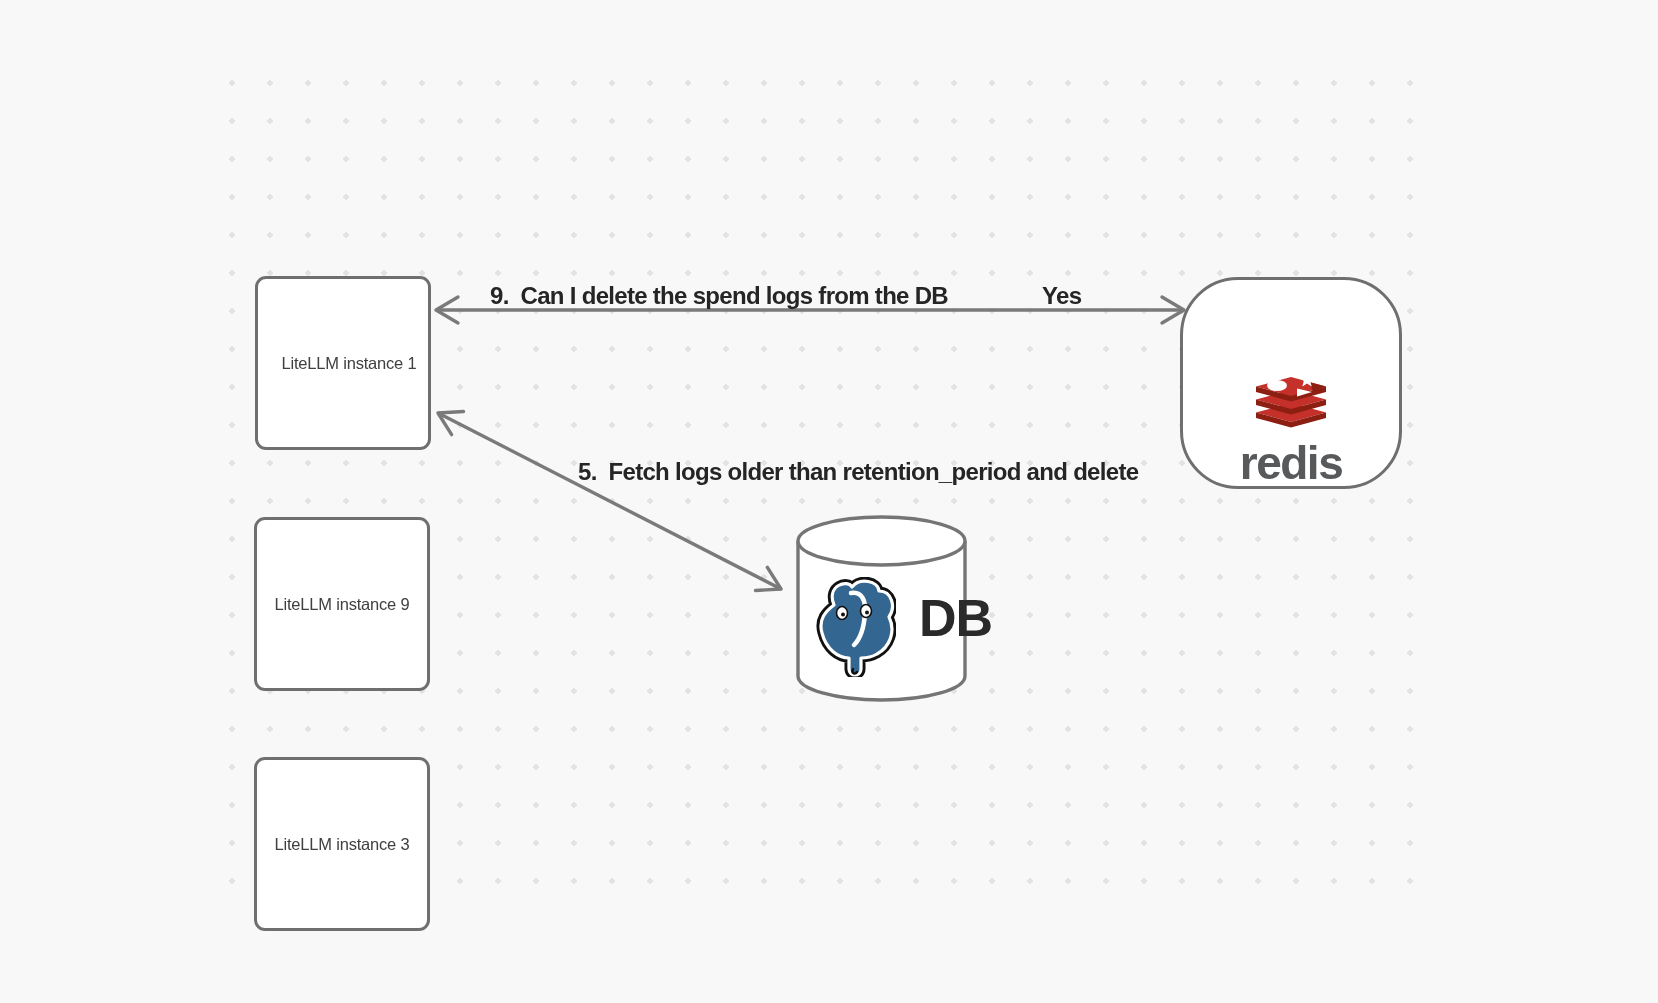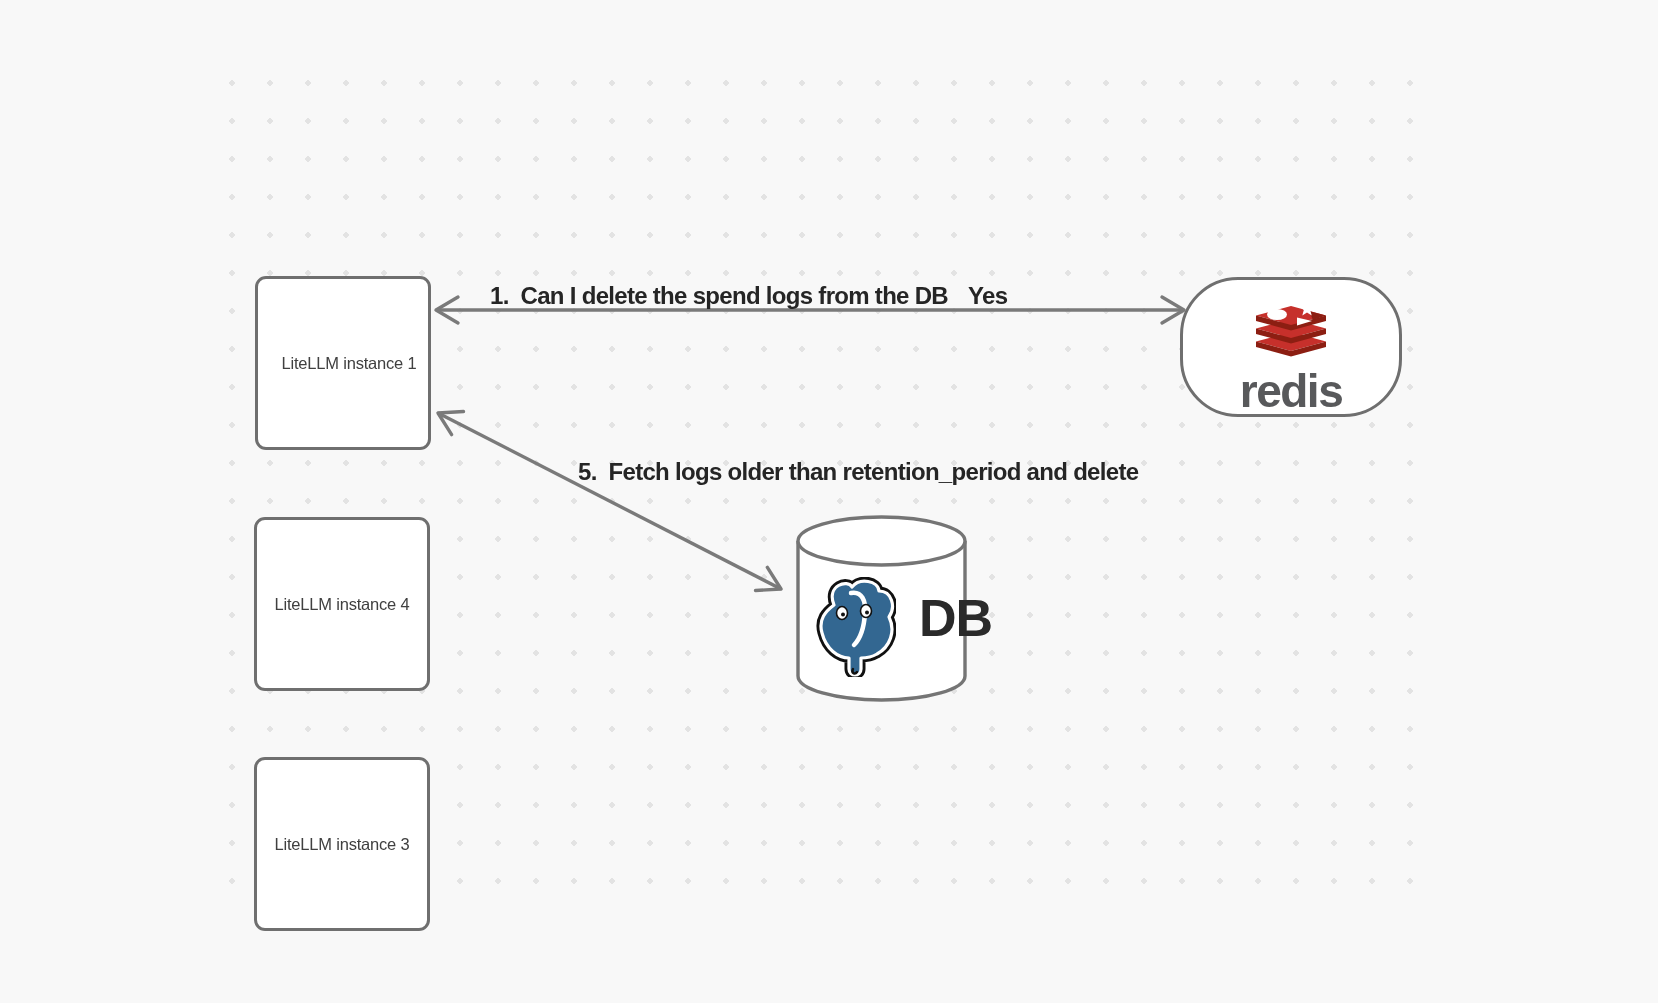--- a/index.html
+++ b/index.html
@@ -24,26 +24,26 @@
     background:#ffffff;
     border:3.5px solid #6f6f6f;
     border-radius:11px;
     display:flex;align-items:center;justify-content:center;
   }
   .node-box .node-label{
     font-size:16.5px;color:#404040;letter-spacing:-0.2px;
     text-align:center;
   }
   .redis-node{
-    position:absolute;left:1180px;top:277px;width:222px;height:140px;
+    position:absolute;left:1180px;top:277px;width:222px;height:212px;
     box-sizing:border-box;
     background:#ffffff;
     border:3.5px solid #6f6f6f;
     border-radius:58px;
-    display:flex;flex-direction:column;align-items:center;justify-content:center;
+    display:flex;flex-direction:column;align-items:center;justify-content:flex-end;
     padding-top:16px;
   }
   .redis-word{
     font-size:46px;font-weight:700;color:#58595B;
     letter-spacing:-1.5px;line-height:1;margin-top:2px;
   }
   .overlay{
     position:absolute;left:0;top:0;
   }
   .edge-label{
@@ -73,21 +73,21 @@
       </marker>
     </defs>
     <line x1="436" y1="310" x2="1184" y2="310" stroke="#7a7a7a" stroke-width="3.4" marker-start="url(#chev)" marker-end="url(#chev)"></line>
     <line x1="438" y1="413" x2="781" y2="589" stroke="#7a7a7a" stroke-width="3.4" marker-start="url(#chev)" marker-end="url(#chev)"></line>
   </svg>
 
   <div class="node-box" style="left:255px;top:276px;padding-left:12px;">
     <span class="node-label">LiteLLM instance 1</span>
   </div>
   <div class="node-box" style="left:254px;top:517px;">
-    <span class="node-label">LiteLLM instance 4</span>
+    <span class="node-label">LiteLLM instance 9</span>
   </div>
   <div class="node-box" style="left:254px;top:757px;">
     <span class="node-label">LiteLLM instance 3</span>
   </div>
 
   <div class="redis-node">
     <svg width="84" height="72" viewBox="0 -8 84 66">
 
       <g transform="translate(0,26)">
         <path d="M42,0 L77,9.5 L42,19 L7,9.5 Z" fill="#C6302B"></path>
@@ -122,17 +122,17 @@
     <path d="M47,16 C58,14 62,24 61,36 C60,52 56,62 50,68" fill="none" stroke="#ffffff" stroke-width="4.5" stroke-linecap="round"></path>
     <ellipse cx="38" cy="36" rx="5.5" ry="6.5" fill="#ffffff" stroke="#111111" stroke-width="1.6"></ellipse>
     <circle cx="39" cy="37.5" r="2" fill="#111111"></circle>
     <ellipse cx="62" cy="34" rx="5.5" ry="6.5" fill="#ffffff" stroke="#111111" stroke-width="1.6"></ellipse>
     <circle cx="63" cy="35.5" r="2" fill="#111111"></circle>
     <path d="M49,92 C47,96 51,98 53,95" fill="none" stroke="#111111" stroke-width="2.5" stroke-linecap="round"></path>
   </svg>
 
   <span class="db-label">DB</span>
 
-  <span class="edge-label" style="left:490px;top:283px;">1.  Can I delete the spend logs from the DB</span>
-  <span class="edge-label" style="left:968px;top:283px;">Yes</span>
+  <span class="edge-label" style="left:490px;top:283px;">9.  Can I delete the spend logs from the DB</span>
+  <span class="edge-label" style="left:1042px;top:283px;">Yes</span>
   <span class="edge-label" style="left:578px;top:459px;">5.  Fetch logs older than retention_period and delete</span>
 
 </div>
 
 </body></html>

